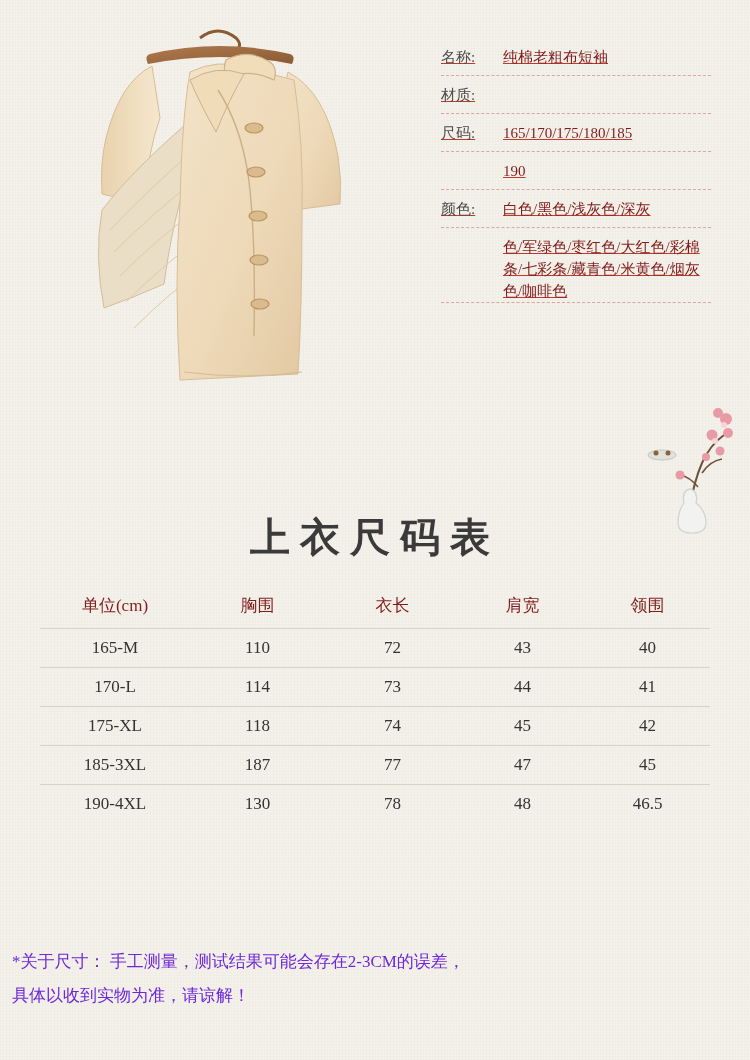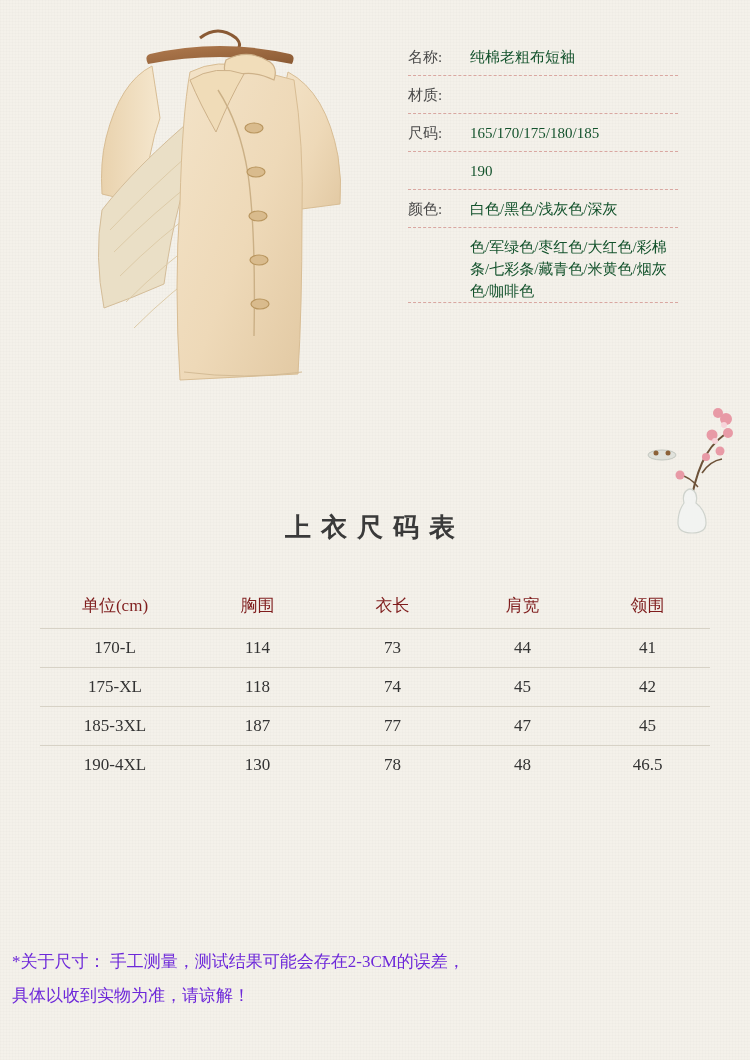--- a/index.html
+++ b/index.html
@@ -29,43 +29,44 @@
     position: absolute;
     left: 40px;
     top: 20px;
     width: 360px;
     height: 400px;
   }
 
   
   .spec-block {
     position: absolute;
-    left: 408px;
+    left: 441px;
     top: 38px;
     width: 270px;
     font-size: 16px;
     color: #c0392b;
+    text-decoration: underline;
   }
   .spec-row {
     display: flex;
     align-items: flex-start;
     border-bottom: 1px dashed #d9a7a1;
     min-height: 38px;
     padding-top: 8px;
     box-sizing: border-box;
   }
   .spec-label {
     color: #4a4a4a;
     width: 62px;
     flex: none;
     font-size: 15px;
     line-height: 22px;
   }
   .spec-value {
-    color: #14532d;
+    color: #7f1d1d;
     flex: 1;
     font-size: 15px;
     line-height: 22px;
     word-break: break-all;
   }
   .spec-cont {
     display: flex;
     border-bottom: 1px dashed #d9a7a1;
     min-height: 38px;
     padding-top: 8px;
@@ -82,21 +83,21 @@
     height: 140px;
   }
 
   
   .chart-title {
     position: absolute;
     top: 510px;
     left: 0;
     width: 100%;
     text-align: center;
-    font-size: 26px;
+    font-size: 40px;
     letter-spacing: 10px;
     color: #3a3a3a;
     font-family: "DejaVu Serif", serif;
     font-weight: bold;
   }
 
   table.size-table {
     position: absolute;
     top: 585px;
     left: 40px;
@@ -260,20 +261,27 @@
     <tr>
       <th>单位(cm)</th>
       <th>胸围</th>
       <th>衣长</th>
       <th>肩宽</th>
       <th>领围</th>
     </tr>
   </thead>
   <tbody>
     <tr>
+      <td>165-M</td>
+      <td>110</td>
+      <td>72</td>
+      <td>43</td>
+      <td>40</td>
+    </tr>
+    <tr>
       <td>170-L</td>
       <td>114</td>
       <td>73</td>
       <td>44</td>
       <td>41</td>
     </tr>
     <tr>
       <td>175-XL</td>
       <td>118</td>
       <td>74</td>

